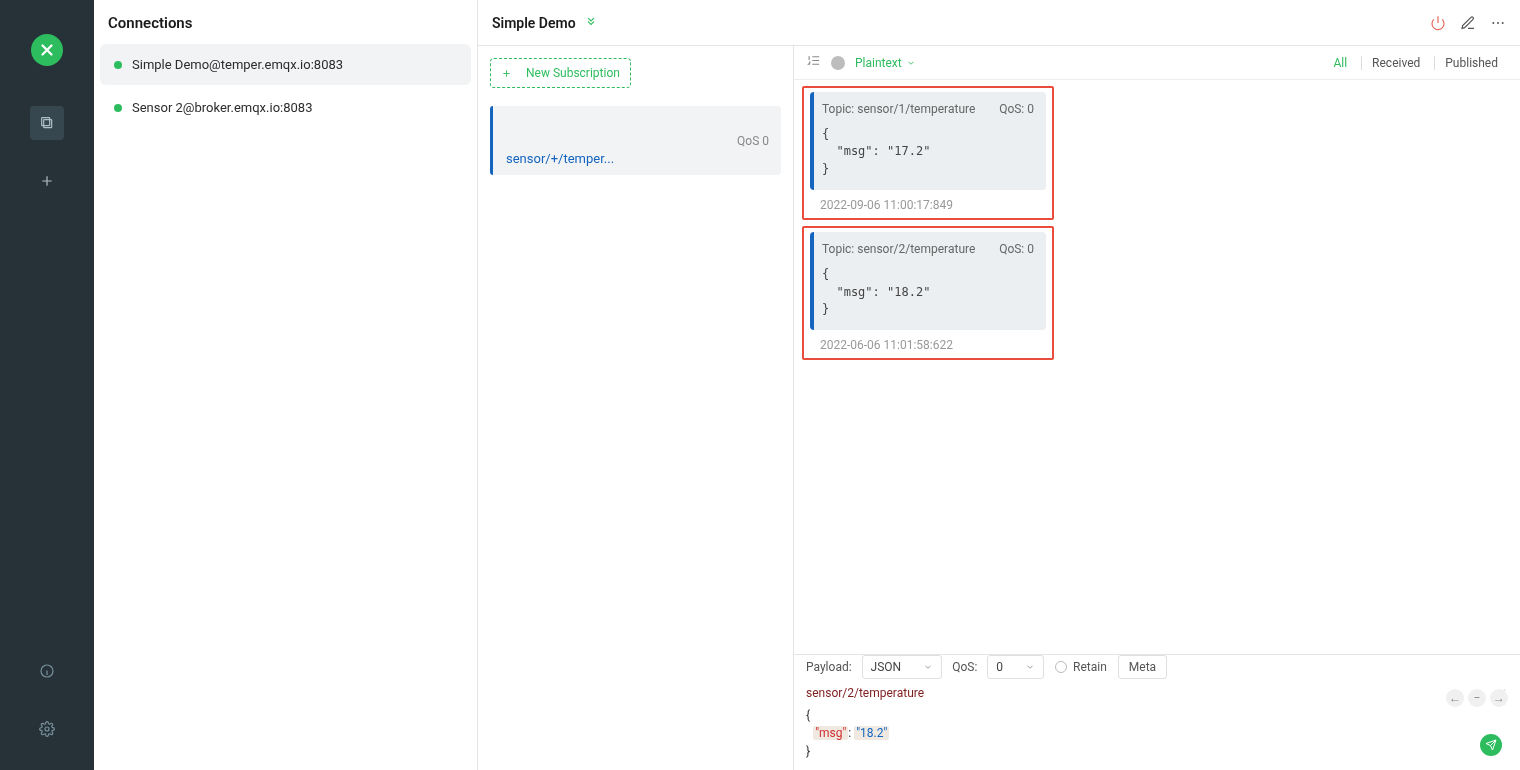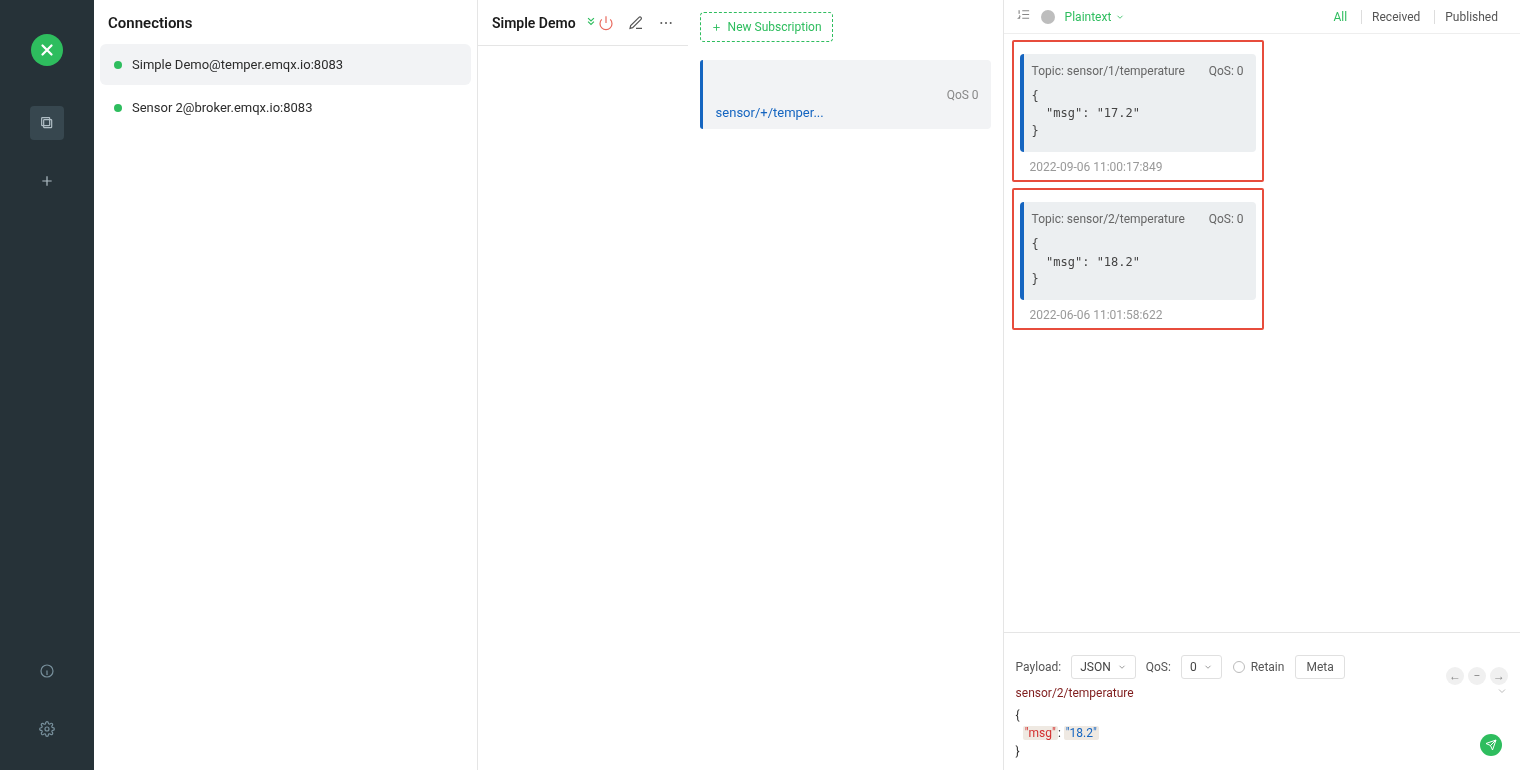--- a/index.html
+++ b/index.html
@@ -18,61 +18,61 @@
 
 
 .sidebar { width: 384px; border-right: 1px solid #e5e5e5; display: flex; flex-direction: column; }
 .sidebar-title { padding: 14px 14px 12px; font-size: 15px; font-weight: 600; color: #1a1a1a; }
 .conn-list { padding: 0 6px; }
 .conn-item { display: flex; align-items: center; padding: 13px 14px; border-radius: 6px; margin-bottom: 2px; cursor: pointer; font-size: 13px; color: #2c2c2c; }
 .conn-item.selected { background: #f2f3f5; }
 .dot { width: 8px; height: 8px; border-radius: 50%; background: #2ebd5e; margin-right: 10px; flex-shrink: 0; }
 
 
-.main { flex: 1; display: flex; }
+.main { flex: 1; display: flex; flex-direction: column; }
 .header { height: 46px; display: flex; align-items: center; padding: 0 14px; border-bottom: 1px solid #e5e5e5; }
 .header-title { font-size: 14px; font-weight: 600; color: #1a1a1a; margin-right: 8px; }
 .hdr-chevrons { color: #2ebd5e; cursor: pointer; }
 .header-actions { margin-left: auto; display: flex; gap: 14px; align-items: center; }
 .hdr-icon { cursor: pointer; display: flex; }
 
 .content-row { flex: 1; display: flex; overflow: hidden; }
 
 
 .subcol { width: 316px; padding: 12px; border-right: 1px solid #e5e5e5; }
-.newsub-btn { border: 1px dashed #2ebd5e; color: #2ebd5e; padding: 7px 10px; border-radius: 4px; font-size: 12px; display: inline-flex; align-items: center; gap: 6px; cursor: pointer; margin-bottom: 18px; }
+.newsub-btn { border: 1px dashed #2ebd5e; color: #2ebd5e; padding: 7px 10px; border-radius: 4px; font-size: 12px; display: inline-flex; align-items: center; gap: 14px; cursor: pointer; margin-bottom: 18px; }
 .sub-item { background: #f2f3f5; border-radius: 4px; padding: 9px 12px; display: flex; align-items: center; position: relative; cursor: pointer; }
 .sub-item .bar { width: 3px; height: 100%; position: absolute; left: 0; top: 0; bottom: 0; background: #1565c0; border-radius: 4px 0 0 4px; }
 .sub-topic { color: #1565c0; font-size: 13px; margin-left: 4px; overflow: hidden; text-overflow: ellipsis; white-space: nowrap; flex: 1; margin-top: 36px; }
 .sub-qos { color: #888; font-size: 12px; margin-left: 8px; }
 
 
 .msgcol { flex: 1; display: flex; flex-direction: column; overflow: hidden; }
 .msgbar { height: 34px; display: flex; align-items: center; padding: 0 12px; border-bottom: 1px solid #eee; }
 .msgbar-icon { color: #888; cursor: pointer; margin-right: 10px; }
 .av-dot { width: 14px; height: 14px; border-radius: 50%; background: #bdbdbd; margin-right: 10px; }
 .plaintext { color: #2ebd5e; font-size: 12px; cursor: pointer; display: flex; align-items: center; gap: 4px; }
 .spacer { flex: 1; }
 .filters { display: flex; gap: 4px; font-size: 12px; align-items: center; }
 .filters .f { color: #555; padding: 0 10px; cursor: pointer; border-left: 1px solid #ddd; }
 .filters .f:first-child { border-left: none; color: #2ebd5e; }
 
 .msglist { flex: 1; overflow-y: auto; padding: 6px 8px; }
 .msgwrap { border: 2px solid #e74c3c; padding: 4px 6px 6px; border-radius: 2px; margin-bottom: 6px; width: 252px; }
-.msgcard { background: #eceff1; border-radius: 4px; padding: 10px 12px 12px; position: relative; margin-top: 8px; }
+.msgcard { background: #eceff1; border-radius: 4px; padding: 10px 12px 12px; position: relative; }
 .msgcard .bar { position: absolute; left: 0; top: 0; bottom: 0; width: 4px; background: #1565c0; border-radius: 4px 0 0 4px; }
 .msghdr { display: flex; justify-content: space-between; font-size: 12px; color: #666; margin-bottom: 10px; }
 .msgbody { font-family: ui-monospace, Menlo, Consolas, monospace; font-size: 12px; color: #444; white-space: pre; line-height: 1.45; }
 .msgts { font-size: 12px; color: #999; margin-top: 8px; margin-left: 10px; }
 
 
-.pubpanel { border-top: 1px solid #e5e5e5; padding: 22px 12px 10px; position: relative; }
+.pubpanel { border-top: 1px solid #e5e5e5; padding: 0 12px 10px; position: relative; }
 .pubrow1 { display: flex; align-items: center; gap: 10px; margin-bottom: 6px; }
 .lbl { font-size: 12px; color: #555; }
-.sel { border: 1px solid #e0e0e0; border-radius: 3px; padding: 4px 8px; font-size: 12px; color: #444; display: inline-flex; align-items: center; gap: 6px; cursor: pointer; background: #fff; }
+.sel { border: 1px solid #e0e0e0; border-radius: 3px; padding: 4px 8px; font-size: 12px; color: #444; display: inline-flex; align-items: center; gap: 22px; cursor: pointer; background: #fff; }
 .retain-wrap { display: inline-flex; align-items: center; gap: 6px; border: 1px solid transparent; padding: 4px 0; }
 .retain-radio { width: 12px; height: 12px; border: 1px solid #bbb; border-radius: 50%; display: inline-block; }
 .meta-btn { border: 1px solid #e0e0e0; border-radius: 3px; padding: 4px 10px; font-size: 12px; color: #555; cursor: pointer; background: #fff; }
 .topic-line { font-size: 12px; color: #7f1d1d; margin-bottom: 6px; display: flex; align-items: center; }
 .topic-chev { margin-left: auto; color: #bbb; }
 .pubbody { font-family: ui-monospace, Menlo, Consolas, monospace; font-size: 12px; line-height: 1.5; }
 .tok-brace { color: #333; }
 .tok-key { color: #d32f2f; background: #efe9e2; padding: 0 2px; border-radius: 2px; }
 .tok-colon { color: #333; }
 .tok-str { color: #1565c0; background: #efe9e2; padding: 0 2px; border-radius: 2px; }

